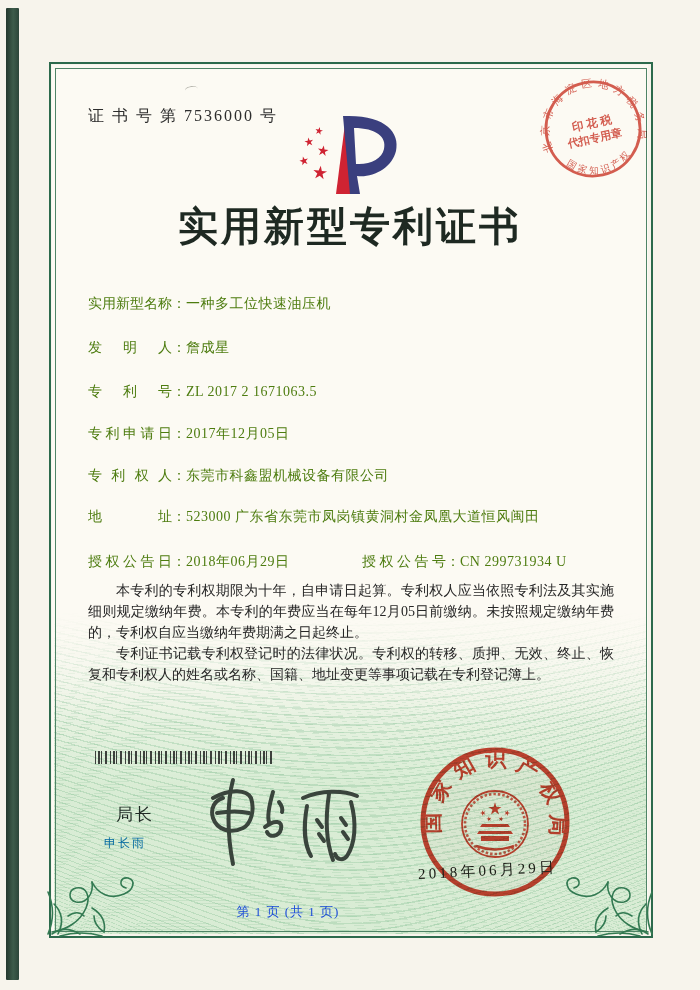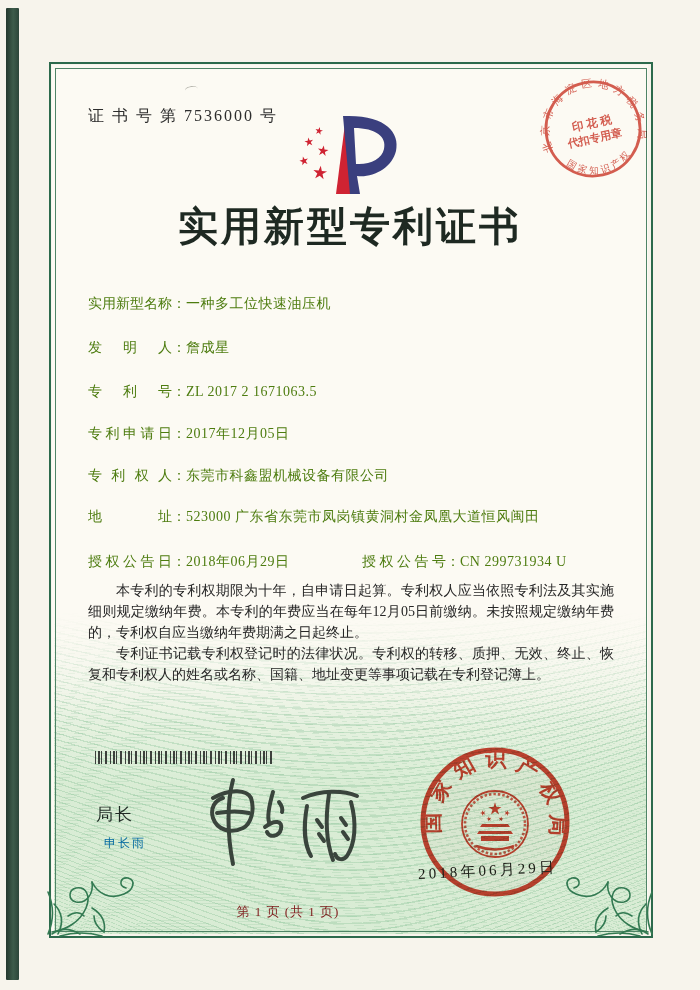--- a/index.html
+++ b/index.html
@@ -29,23 +29,23 @@
   .f-label{display:inline-block;width:84px;text-align:justify;text-align-last:justify;}
   .f-colon{display:inline-block;width:14px;}
   .f-value{letter-spacing:.5px;}
   .f-line2{margin-left:98px;margin-top:7px;letter-spacing:.5px;}
   .f-right{position:absolute;left:274px;top:0;white-space:nowrap;}
   .bodytxt{left:88px;top:580px;width:526px;font-size:14px;line-height:21px;text-align:justify;}
   .bodytxt p{margin:0;text-indent:2em;}
   .barcode{left:95px;top:751px;width:178px;height:13px;opacity:.82;
     background:
       repeating-linear-gradient(90deg,#1b1b1b 0 1px,rgba(0,0,0,0) 1px 3px,#1b1b1b 3px 5px,rgba(0,0,0,0) 5px 6px,#1b1b1b 6px 7px,rgba(0,0,0,0) 7px 10px,#1b1b1b 10px 12px,rgba(0,0,0,0) 12px 15px);}
-  .director-label{left:96px;top:803px;font-size:17px;letter-spacing:2px;color:#1f2a24;}
+  .director-label{left:116px;top:803px;font-size:17px;letter-spacing:2px;color:#1f2a24;}
   .director-name{left:104px;top:835px;font-size:12px;letter-spacing:2px;color:#0369a1;}
-  .footer{left:0;top:903px;width:576px;text-align:center;font-size:13px;letter-spacing:1px;color:#7f1d1d;}
+  .footer{left:0;top:903px;width:576px;text-align:center;font-size:13px;letter-spacing:1px;color:#1d4ed8;}
   .seal-svg{left:413px;top:740px;mix-blend-mode:multiply;}
   .stamp-svg{left:534px;top:70px;mix-blend-mode:multiply;opacity:.95;}
   .orn-left{left:46px;top:842px;}
   .orn-right{left:558px;top:842px;transform:scaleX(-1);}
   .pencil-mark{left:185px;top:86px;width:13px;height:6px;border-top:1.5px solid #9d9d94;
     border-radius:50%;transform:rotate(-8deg);opacity:.75;}
   svg text{font-family:"Liberation Serif","DejaVu Serif",serif;}
 </style>
 </head>
 <body>

